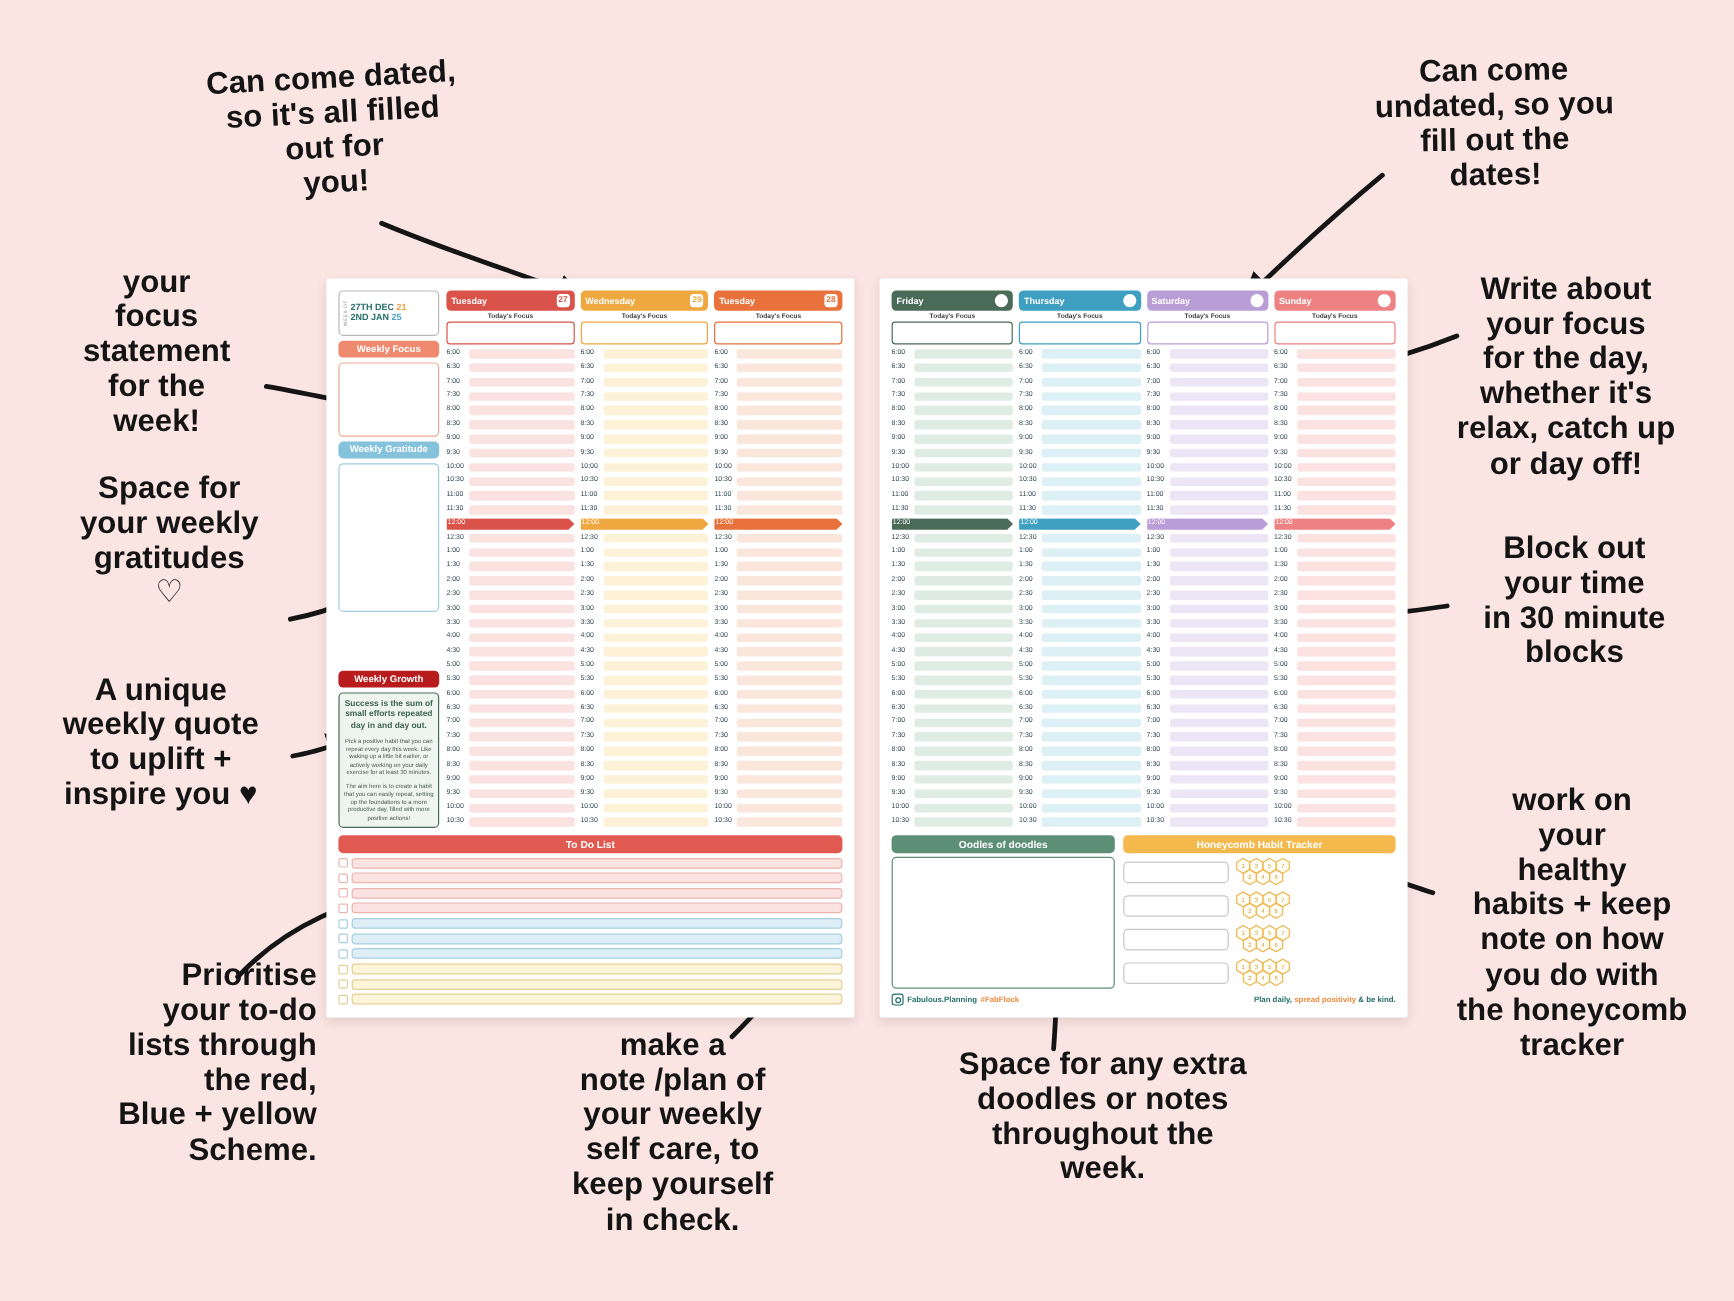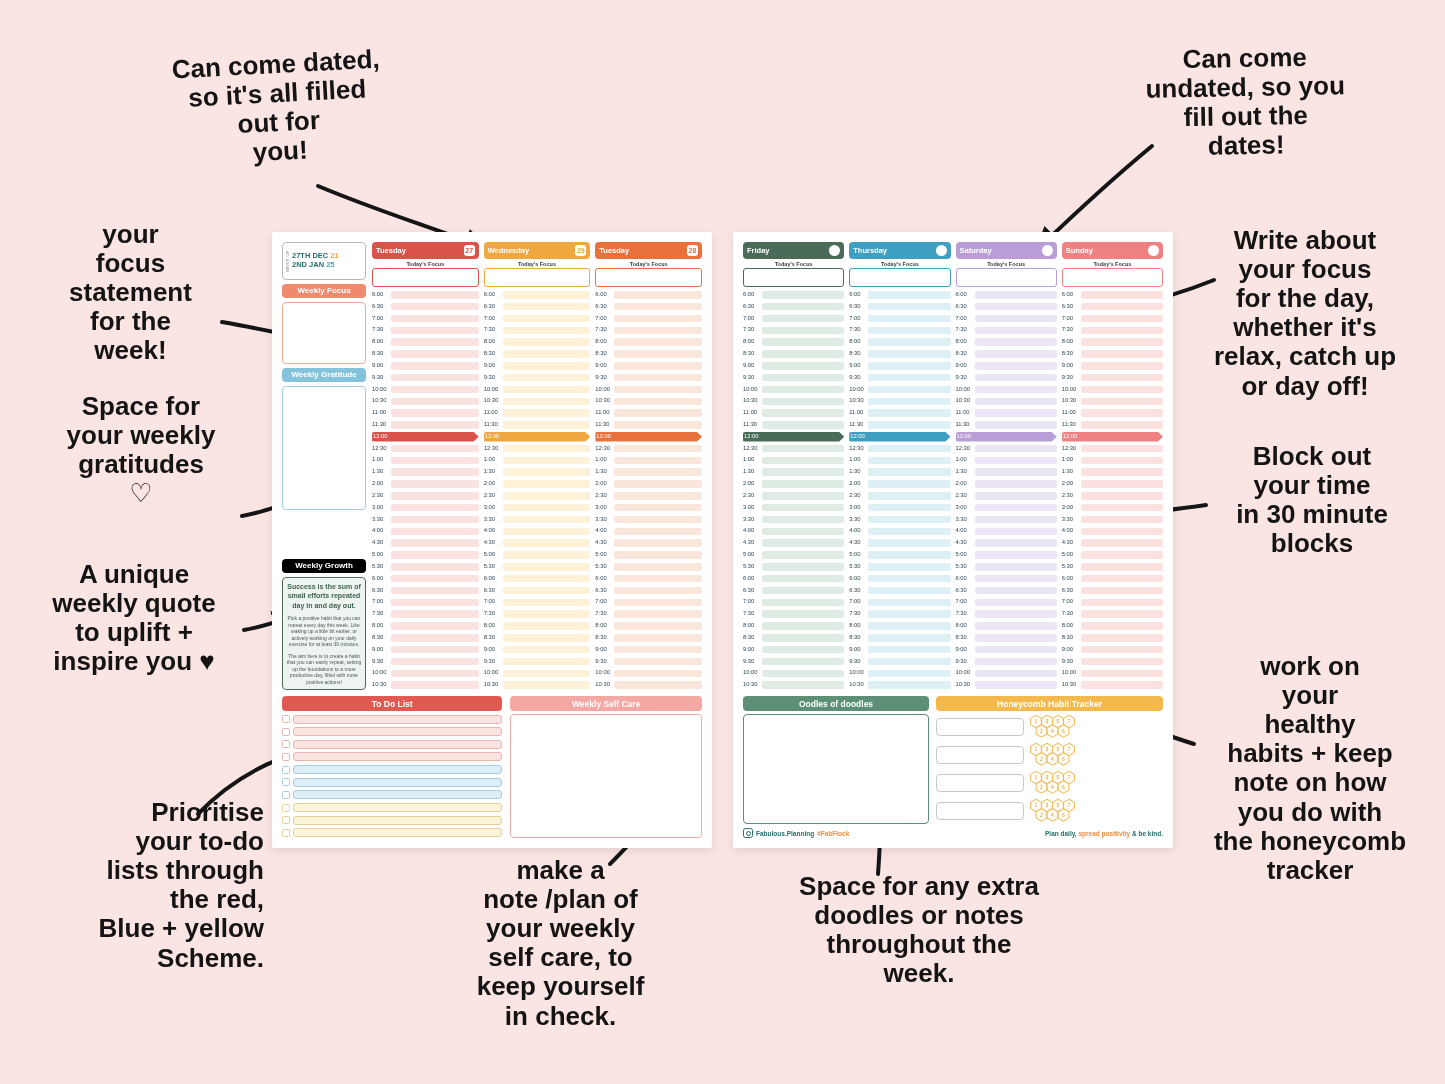--- a/index.html
+++ b/index.html
@@ -39,21 +39,21 @@
 
   
   .sidebar{width:84px;flex:0 0 84px;display:flex;flex-direction:column;gap:4px;}
   .date-badge{height:39px;border:1px solid #b9b9b9;border-radius:4px;display:flex;align-items:center;
               gap:2px;padding:1px 2px;box-sizing:border-box;}
   .weekof{writing-mode:vertical-rl;transform:rotate(180deg);font-size:4px;color:#8a8a8a;letter-spacing:.5px;}
   .badge-lines{display:flex;flex-direction:column;justify-content:center;line-height:1.15;}
   .badge-lines div{font-size:7.5px;font-weight:800;color:#256f6a;white-space:nowrap;}
   .y1{color:#efa23f;} .y2{color:#49a3c4;}
   .side-head{color:#fff;font-weight:700;font-size:8px;text-align:center;border-radius:4px;padding:2.5px 0;}
-  .wf-head{background:#f08a6e;} .wg-head{background:#85c3dc;} .wgr-head{background:#000000;margin-top:45px;}
+  .wf-head{background:#f08a6e;} .wg-head{background:#85c3dc;} .wgr-head{background:#b91c1c;margin-top:45px;}
   .side-box{border:1px solid #ccc;border-radius:4px;background:#fff;}
   .wf-box{height:62px;border-color:#f0a98f;}
   .wg-box{height:126px;border-color:#9fcde1;}
   .wgr-box{flex:1;border-color:#4b6b59;background:#eef4ef;padding:4px 3px;box-sizing:border-box;}
   .growth-quote{font-size:7px;font-weight:700;color:#3f6352;text-align:center;line-height:1.35;}
   .growth-tip{font-size:5px;color:#4a5a52;text-align:center;line-height:1.3;margin-top:5px;}
 
   
   .day-col{flex:1;min-width:0;display:flex;flex-direction:column;}
   .day-head{height:17px;border-radius:4px;display:flex;align-items:center;justify-content:space-between;
@@ -691,24 +691,20 @@
             <div class="todo-row">
               <span class="todo-check" style="border-color: rgb(229, 207, 150);"></span>
               <span class="todo-bar" style="background: rgb(253, 245, 218); border-color: rgb(229, 207, 150);"></span>
             </div>
             <div class="todo-row">
               <span class="todo-check" style="border-color: rgb(229, 207, 150);"></span>
               <span class="todo-bar" style="background: rgb(253, 245, 218); border-color: rgb(229, 207, 150);"></span>
             </div>
           </div>
       </section>
-      <section class="sec selfcare">
-        <div class="sec-head sc-head">Weekly Self Care</div>
-        <div class="sc-box"></div>
-      </section>
     </div>
   </div>
 
   <div class="page right-page">
     <div class="rp-days" id="rightDays">
         <div class="day-col">
           <div class="day-head" style="background: rgb(75, 107, 89);">
             <span class="day-name">Friday</span>
             <span class="day-badge round"></span>
           </div>

